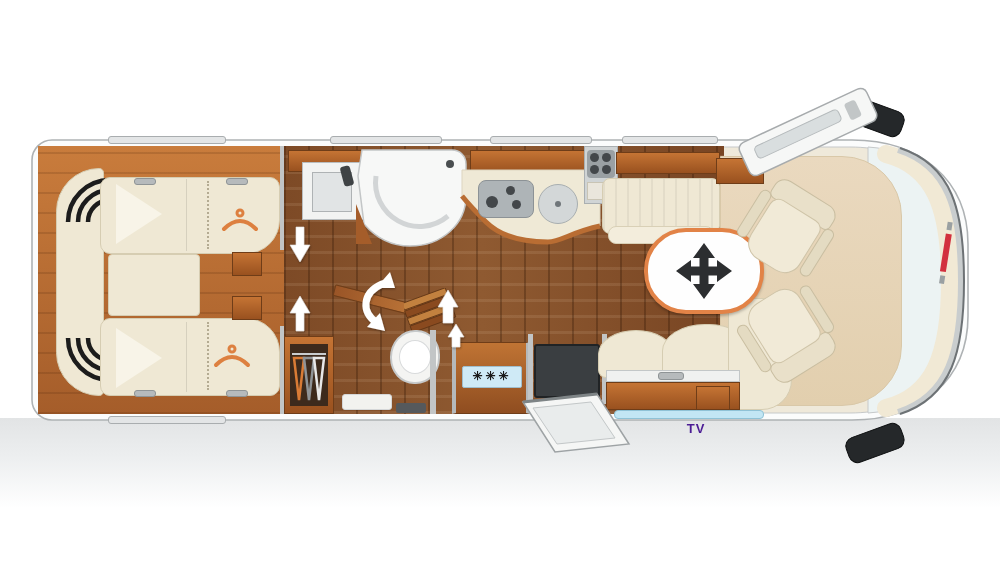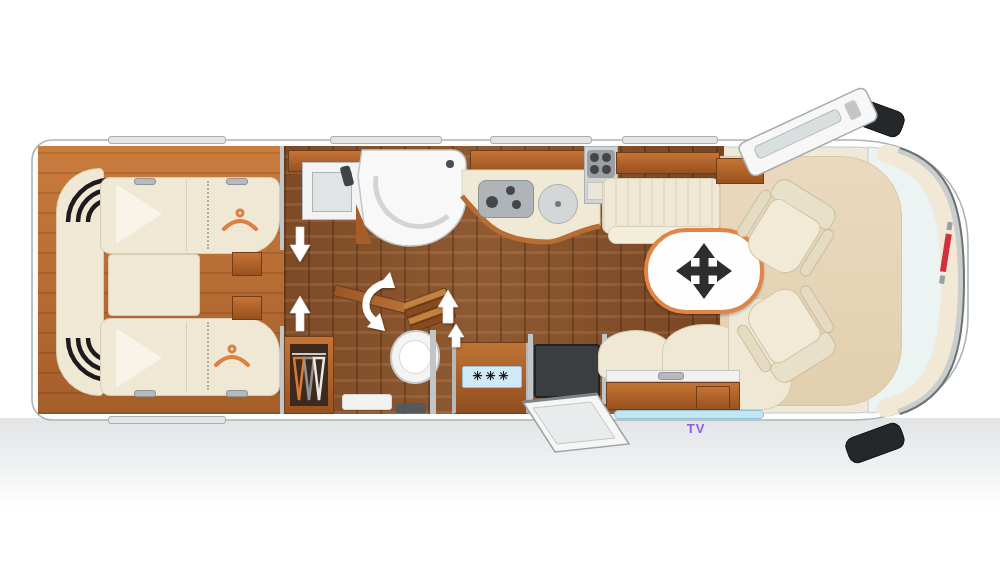--- a/index.html
+++ b/index.html
@@ -12,21 +12,21 @@
   .wall{background:#c2c5c6;}
   .plankfloor{background:
      repeating-linear-gradient(90deg, rgba(40,16,0,.28) 0 2px, rgba(255,255,255,0) 2px 24px),
      repeating-linear-gradient(0deg, rgba(255,230,200,.10) 0 3px, rgba(0,0,0,0) 3px 16px),
      linear-gradient(90deg,#7d4a26,#8f5a31 45%,#784523);}
   .bedwood{background:
      repeating-linear-gradient(0deg, rgba(60,25,0,.15) 0 2px, rgba(255,255,255,0) 2px 20px),
      linear-gradient(180deg,#c97c3c,#a55d2a);}
   .pill{background:#b6babc;border:1px solid #8f9496;border-radius:3px;}
   .dot{border-radius:50%;background:#43474a;}
-  .label-tv{font-weight:bold;font-size:13px;letter-spacing:1px;color:#8b5cf6;text-align:center;}
+  .label-tv{font-weight:bold;font-size:13px;letter-spacing:1px;color:#4c1d95;text-align:center;}
   .label-freezer{background:#cfeaf6;border:1px solid #9fbecd;border-radius:2px;color:#1a1a1a;
                  font-size:12px;font-weight:bold;letter-spacing:3px;text-align:center;line-height:18px;}
 </style>
 </head>
 <body>
 
 <div class="stage">
 
   <div class="abs" style="left:0;top:418px;width:1000px;height:90px;
               background:linear-gradient(180deg,#e2e4e5 0%,#edeff0 45%,#ffffff 100%);"></div>

